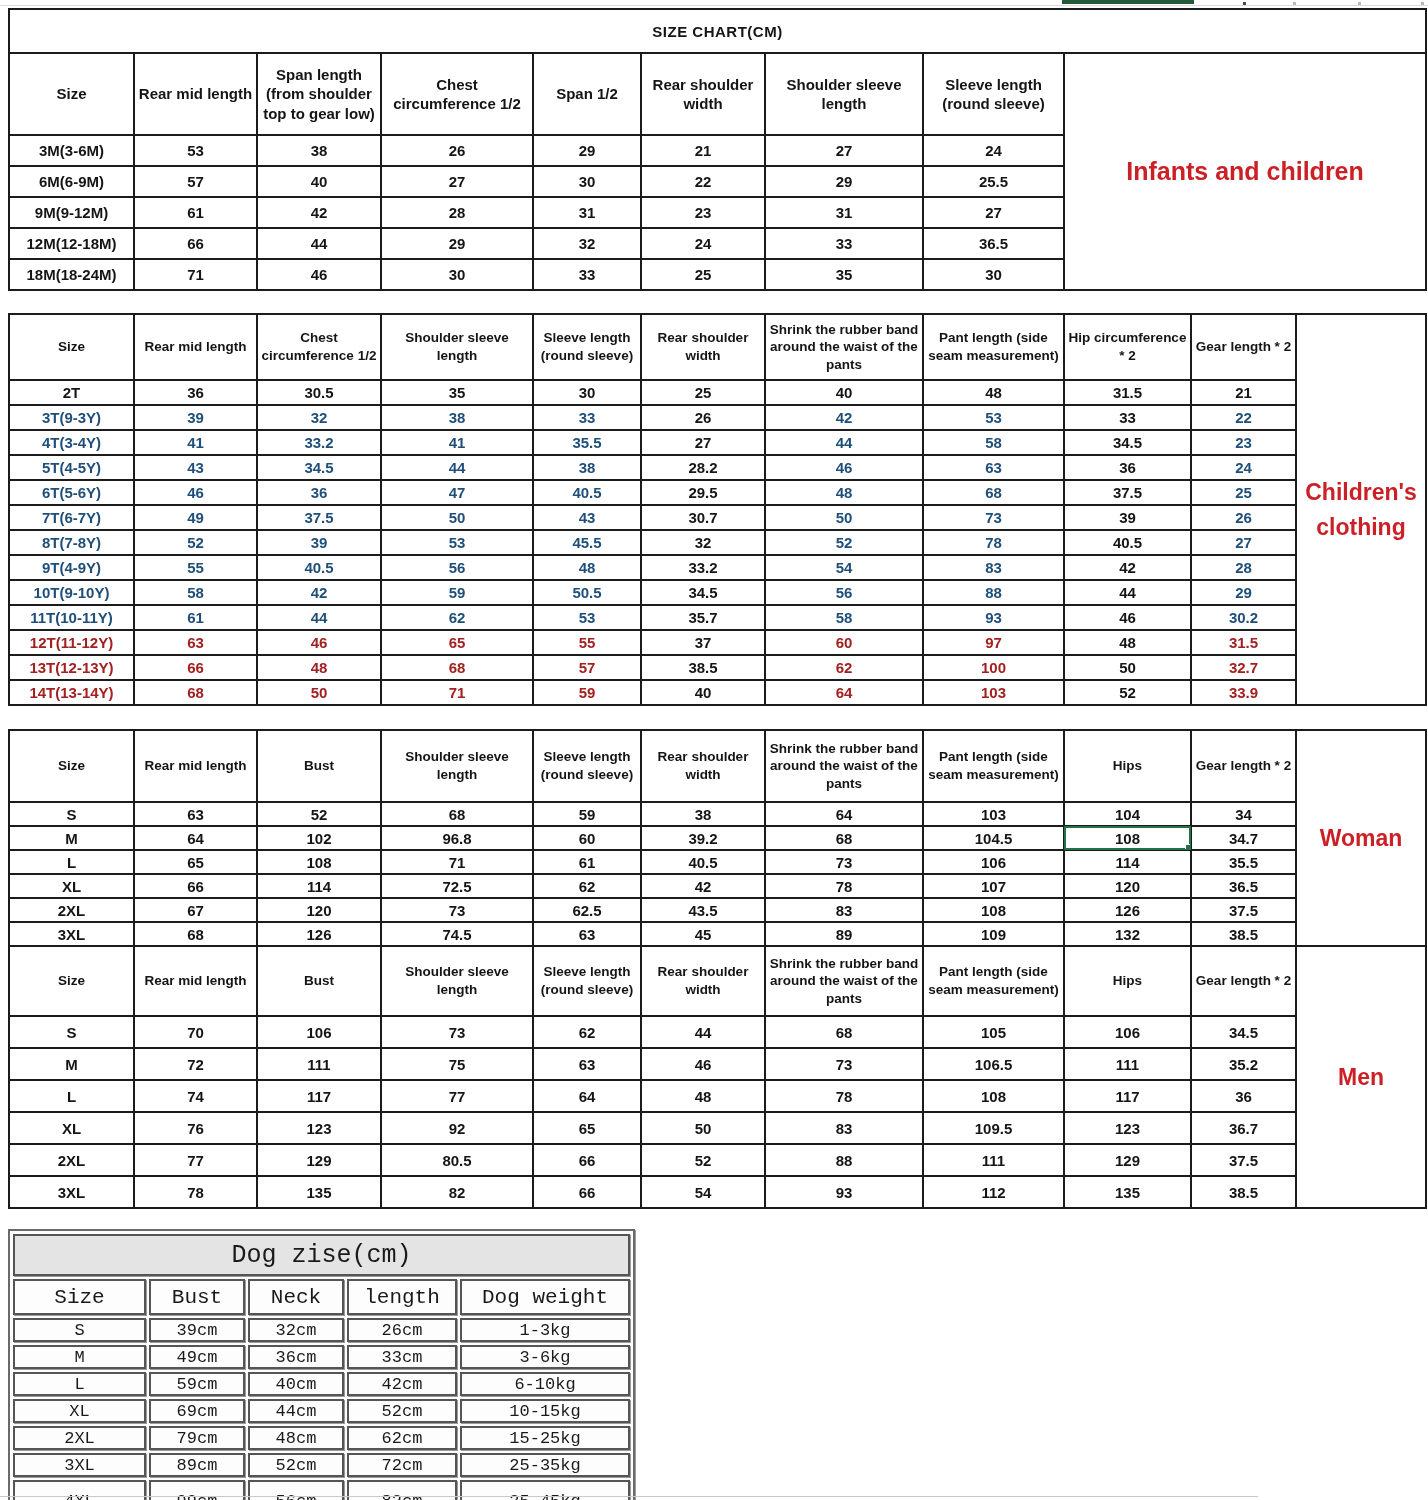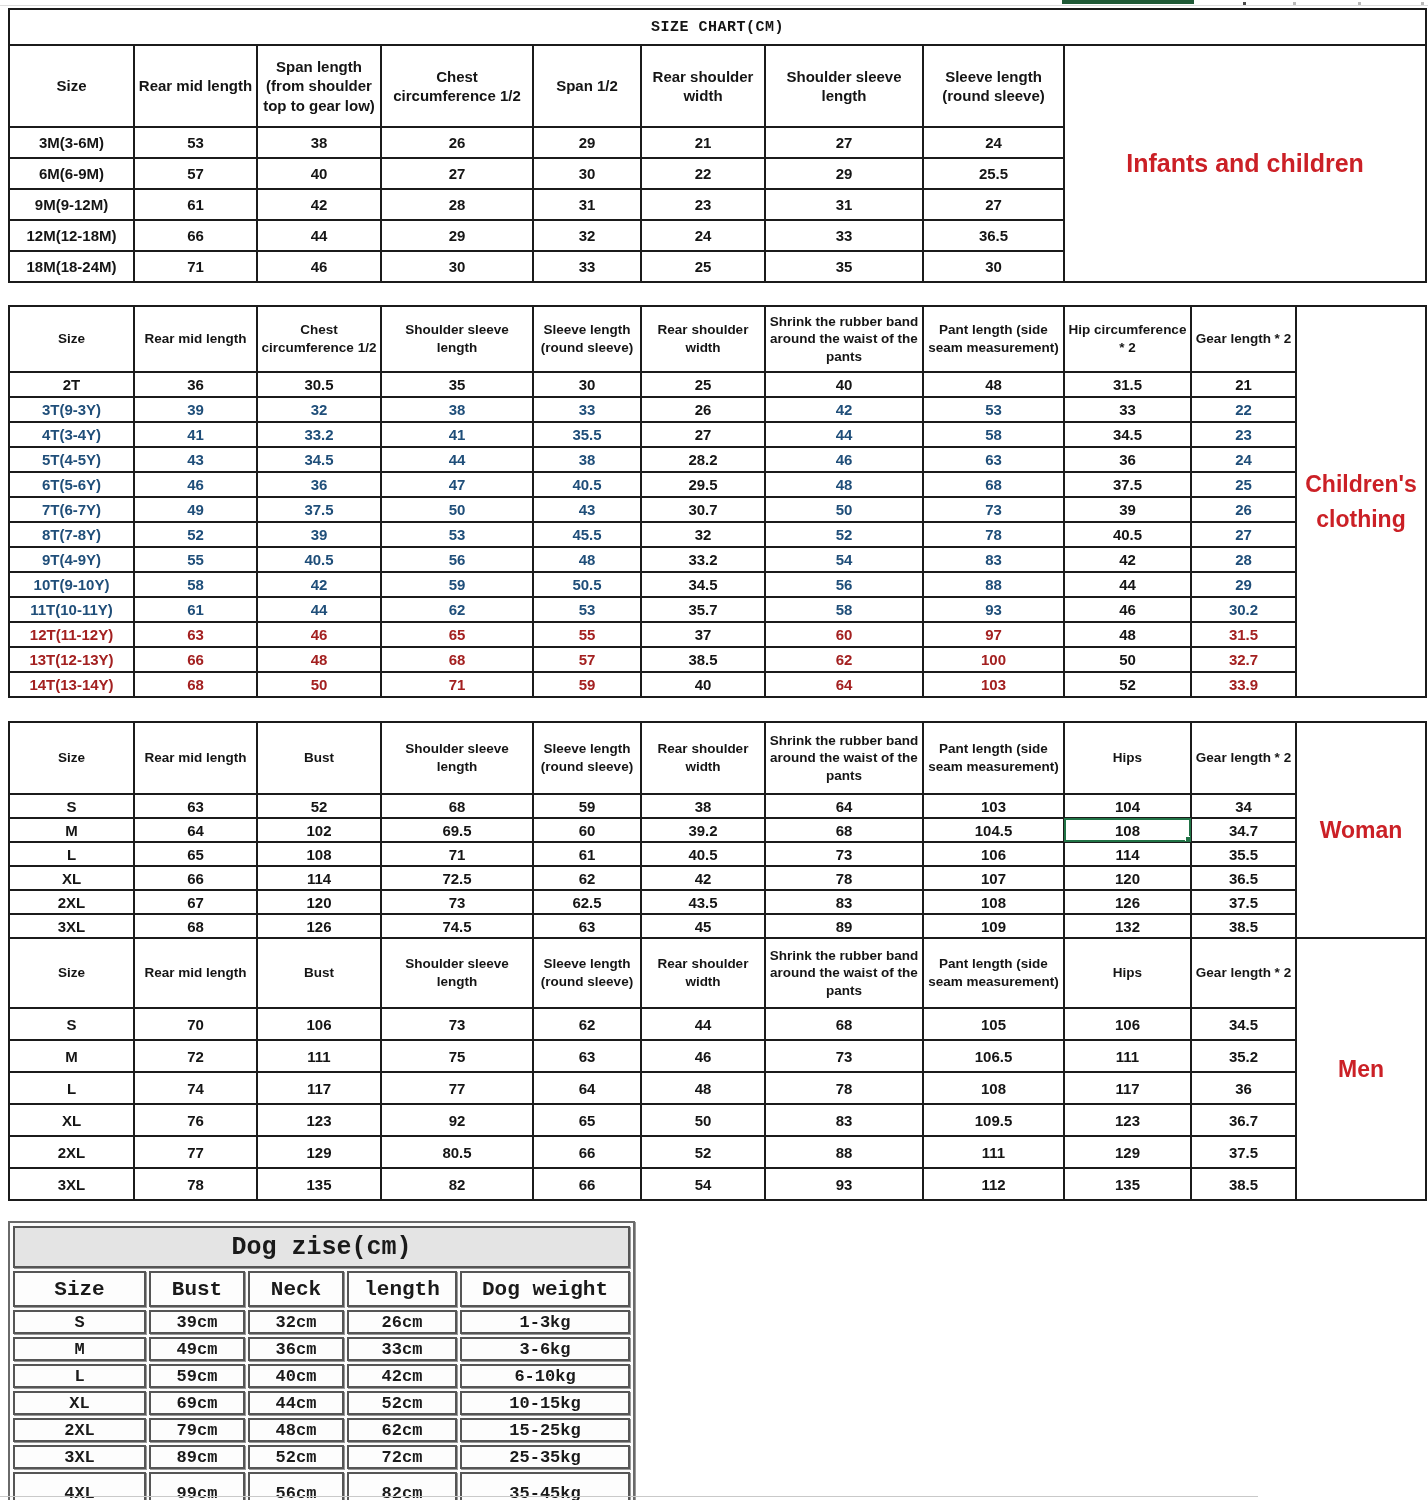--- a/index.html
+++ b/index.html
@@ -20,21 +20,21 @@
   
   table.sheet{border-collapse:collapse;table-layout:fixed;width:1417px;color:#151515;}
   .sheet th,.sheet td{
     border:2px solid #1b1b1b;text-align:center;vertical-align:middle;
     padding:0 2px;overflow:hidden;font-weight:bold;
   }
   .sheet th{font-size:13.5px;line-height:1.3;}
   .sheet td{font-size:15px;}
   .title-cell{font-size:26px;letter-spacing:.5px;}
   .t1 .head-row th{font-size:15px;}
-  .t1 .title-row{height:36px;font-family:Liberation Mono, monospace;}
+  .t1 .title-row{height:44px;}
   .t1 .head-row{height:82px;}
   .t1 tr[data-name="table-row"]{height:31px;}
   .t2 .head-row{height:66px;}
   .t2 tr[data-name="table-row"]{height:25px;}
   .t2{margin-top:22px;}
   .t3{margin-top:23px;}
   .t3 .head-row{height:72px;}
   .t3 tr[data-name="table-row"]{height:24px;}
   .t4{margin-top:-2px;}
   .t4 .head-row{height:70px;}
@@ -55,21 +55,21 @@
   }
 
   
   table.dog{
     border-collapse:separate;border-spacing:3px;table-layout:fixed;width:627px;
     border:2px solid #6a6a6a;box-shadow:1px 1px 0 #9a9a9a;margin-top:20px;
     font-family:"Liberation Mono","DejaVu Sans Mono",monospace;color:#1a1a1a;background:#fdfdfd;
   }
   .dog th,.dog td{
     border:2px solid #555555;box-shadow:1px 1px 0 #9a9a9a;
-    text-align:center;font-weight:bold;vertical-align:middle;padding:0;
+    text-align:center;font-weight:normal;vertical-align:middle;padding:0;
   }
   .dog .dog-title-cell{background:#e4e4e4;font-size:25px;height:38px;}
   .dog .dog-head th{font-size:21px;height:32px;}
   .dog tr[data-name="table-row"]{height:24px;}
   .dog tr[data-name="table-row"] td{font-size:17px;}
   .dog tr[data-name="table-row"]:last-child{height:42px;}
 </style>
 </head>
 <body>
 
@@ -386,21 +386,21 @@
         <td data-name="value-cell">38</td>
         <td data-name="value-cell">64</td>
         <td data-name="value-cell">103</td>
         <td data-name="value-cell">104</td>
         <td data-name="value-cell">34</td>
       </tr>
       <tr data-name="table-row">
         <td data-name="size-cell">M</td>
         <td data-name="value-cell">64</td>
         <td data-name="value-cell">102</td>
-        <td data-name="value-cell">69.5</td>
+        <td data-name="value-cell">96.8</td>
         <td data-name="value-cell">60</td>
         <td data-name="value-cell">39.2</td>
         <td data-name="value-cell">68</td>
         <td data-name="value-cell">104.5</td>
         <td data-name="selected-cell" class="sel">108</td>
         <td data-name="value-cell">34.7</td>
       </tr>
       <tr data-name="table-row">
         <td data-name="size-cell">L</td>
         <td data-name="value-cell">65</td>

